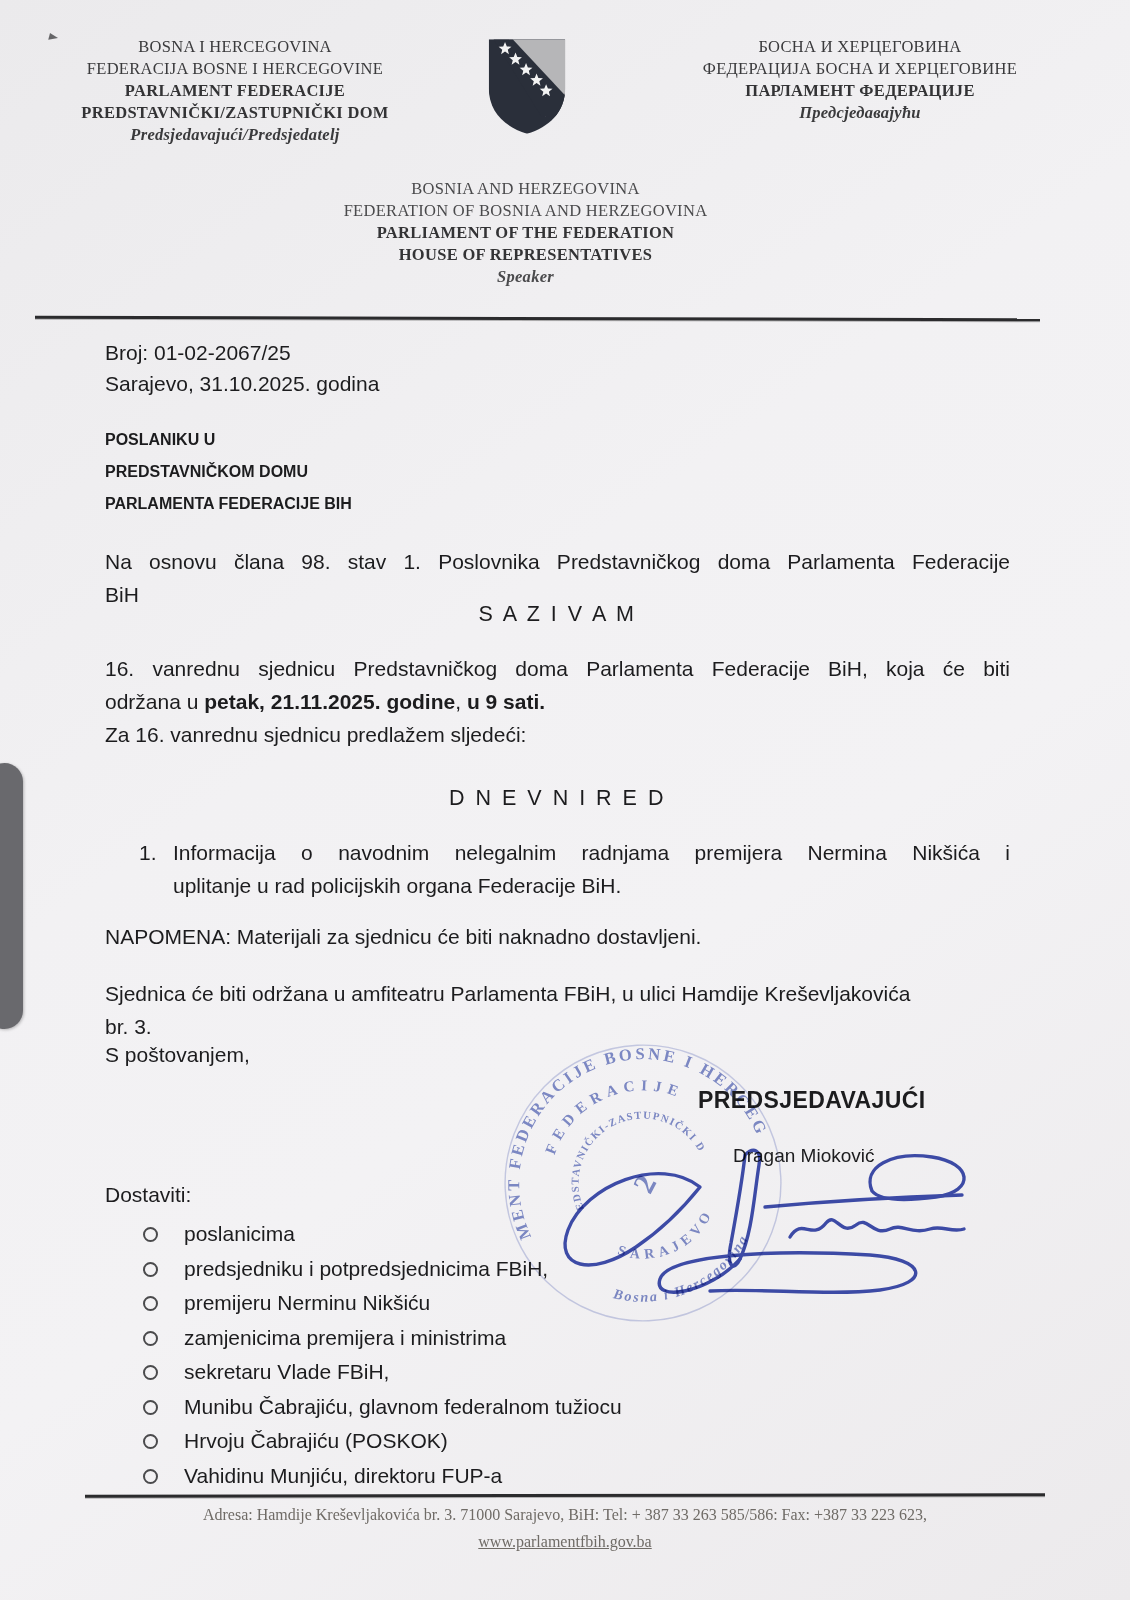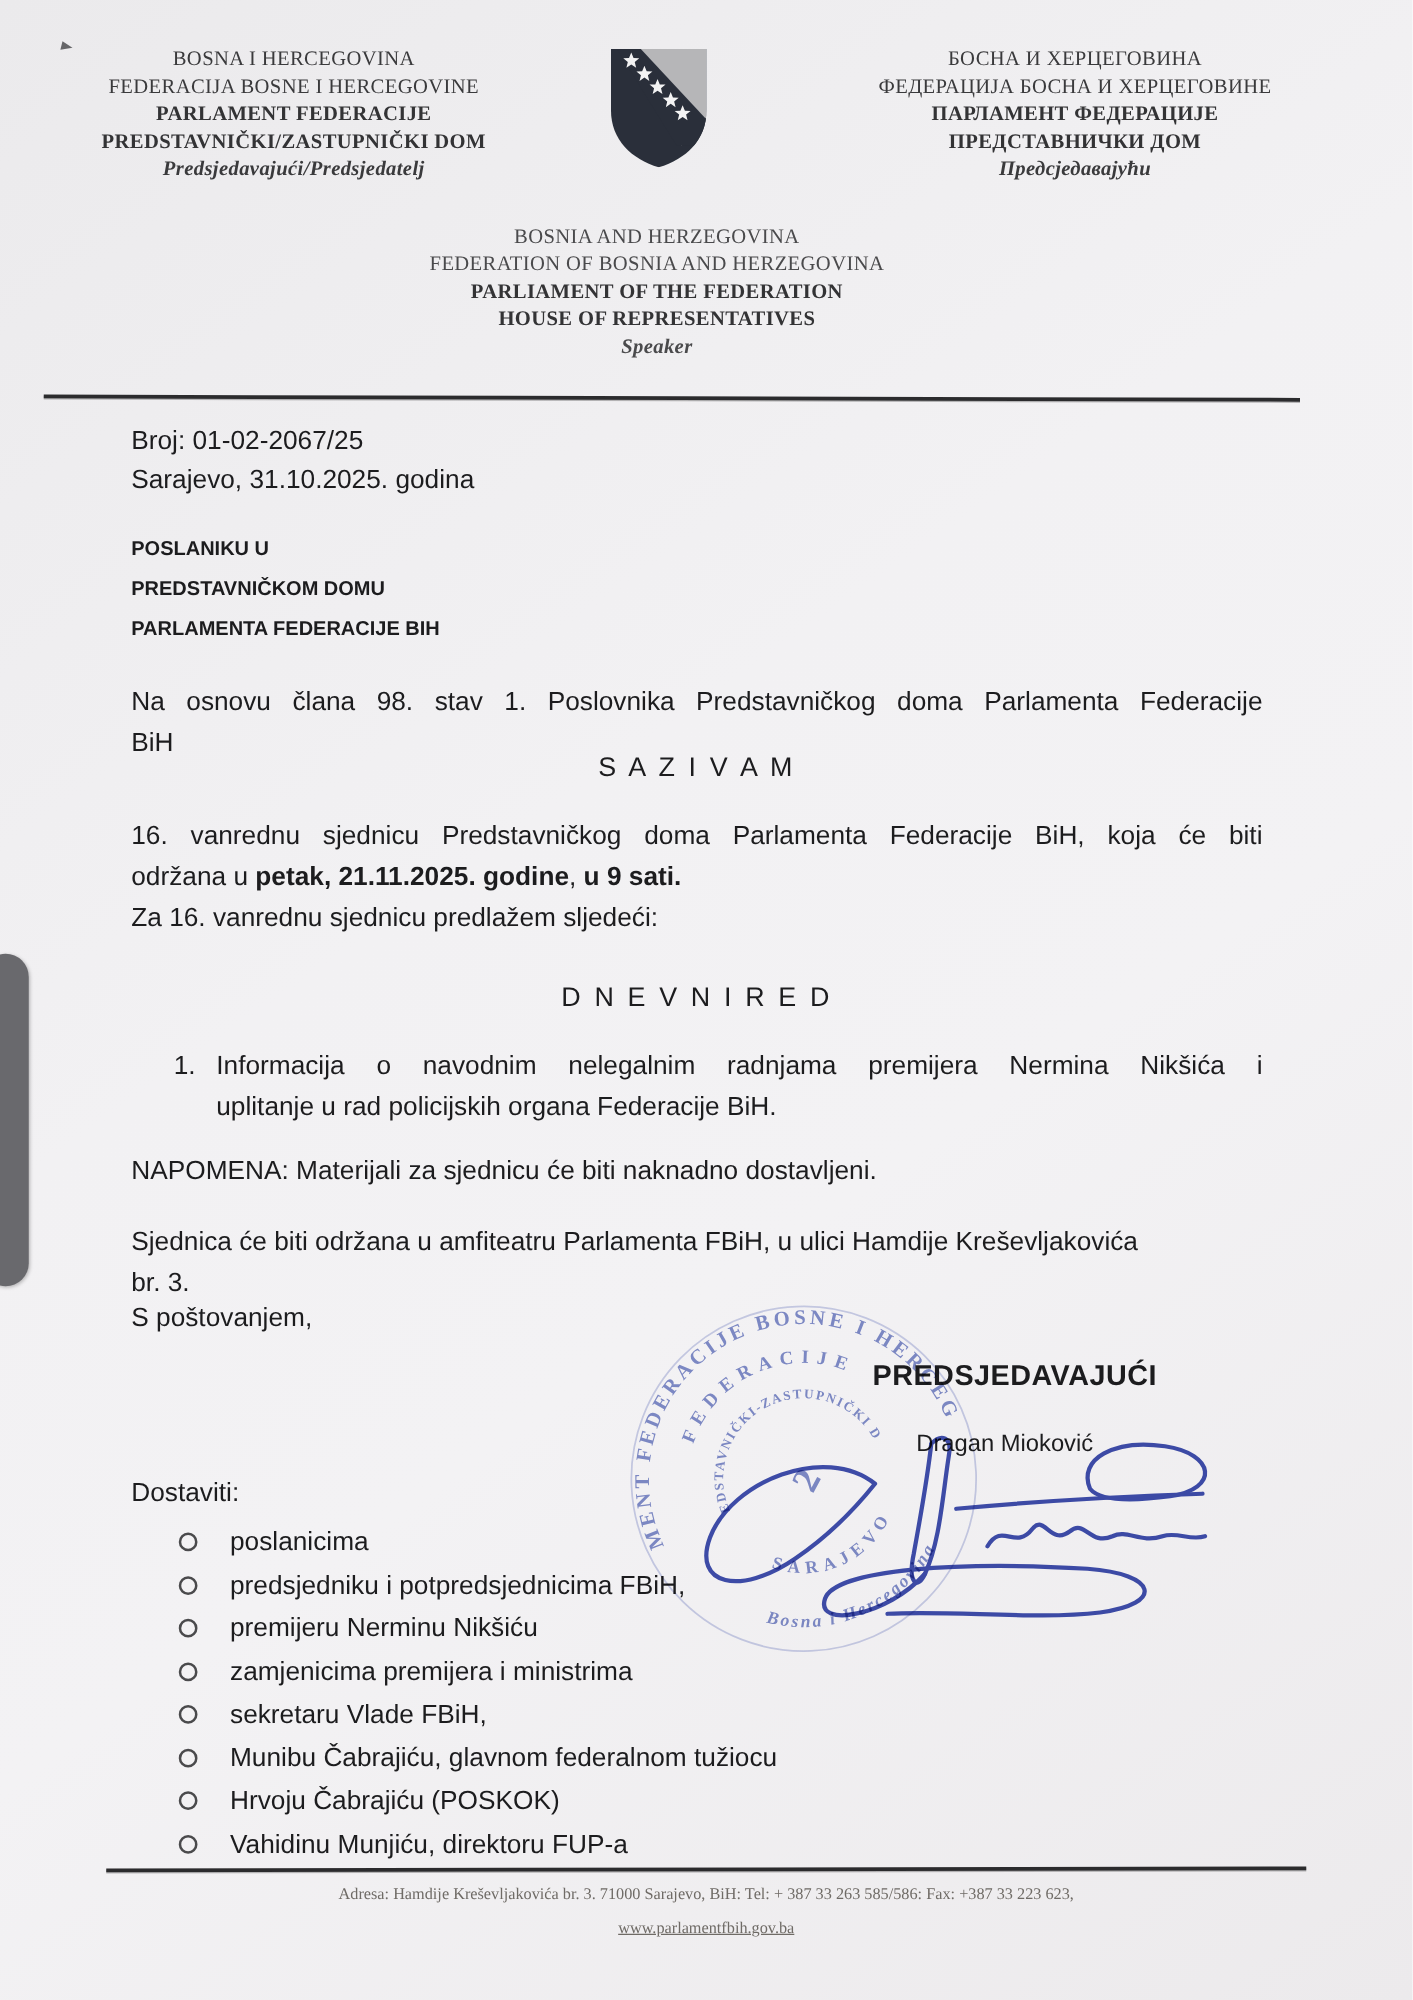--- a/index.html
+++ b/index.html
@@ -25,21 +25,21 @@
   .sp-heading{letter-spacing:2.5px;font-size:21.5px;}
   
   .agenda-item{display:flex;}
   .agenda-num{width:34px;flex:0 0 34px;}
   
   .dist-item{display:flex;align-items:baseline;height:34.5px;}
   .bullet{width:11px;height:11px;border:2px solid #4a4a4c;border-radius:50%;
     flex:0 0 11px;margin:0 26px 0 38px;position:relative;top:1px;}
   
   .footer-text{font-family:"Liberation Serif","DejaVu Serif",serif;color:#6f6b66;
-    font-size:13px;line-height:27px;text-align:center;}
+    font-size:16px;line-height:27px;text-align:center;}
   .weblink{text-decoration:underline;}
   
   .scroll-handle{left:-14px;top:763px;width:37px;height:266px;border-radius:19px;
     background:#69696d;box-shadow:1px 1px 3px rgba(0,0,0,.25);}
   
   .speck{left:49px;top:34px;width:0;height:0;border-left:9px solid #4d4d50;
     border-top:3px solid transparent;border-bottom:4px solid transparent;
     transform:rotate(14deg);opacity:.85;}
   svg{display:block;}
   .overlay{mix-blend-mode:multiply;pointer-events:none;}
@@ -75,21 +75,20 @@
       <use href="#star" x="55" y="46"></use>
       <use href="#star" x="65" y="57"></use>
     </g>
   </svg>
 </div>
 
 <div class="abs hdr-block" style="left:635px;top:36px;width:450px;">
   <div>БОСНА И ХЕРЦЕГОВИНА</div>
   <div>ФЕДЕРАЦИЈА БОСНА И ХЕРЦЕГОВИНЕ</div>
   <div class="b">ПАРЛАМЕНТ ФЕДЕРАЦИЈЕ</div>
-  <div class="b">ПРЕДСТАВНИЧКИ ДОМ</div>
   <div class="bi">Предсједавајући</div>
 </div>
 
 <div class="abs hdr-block" style="left:278px;top:178px;width:495px;color:#4a4a4c;">
   <div>BOSNIA AND HERZEGOVINA</div>
   <div>FEDERATION OF BOSNIA AND HERZEGOVINA</div>
   <div class="b">PARLIAMENT OF THE FEDERATION</div>
   <div class="b">HOUSE OF REPRESENTATIVES</div>
   <div class="bi">Speaker</div>
 </div>

